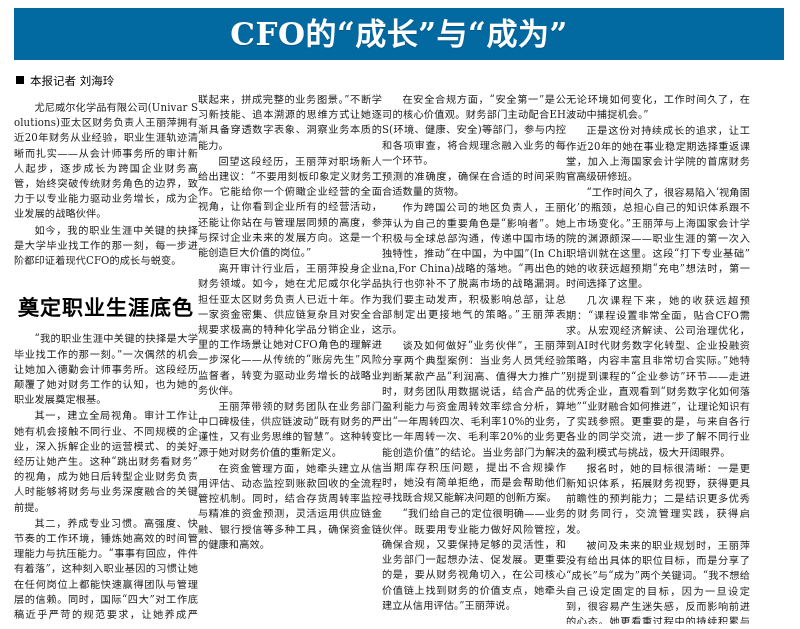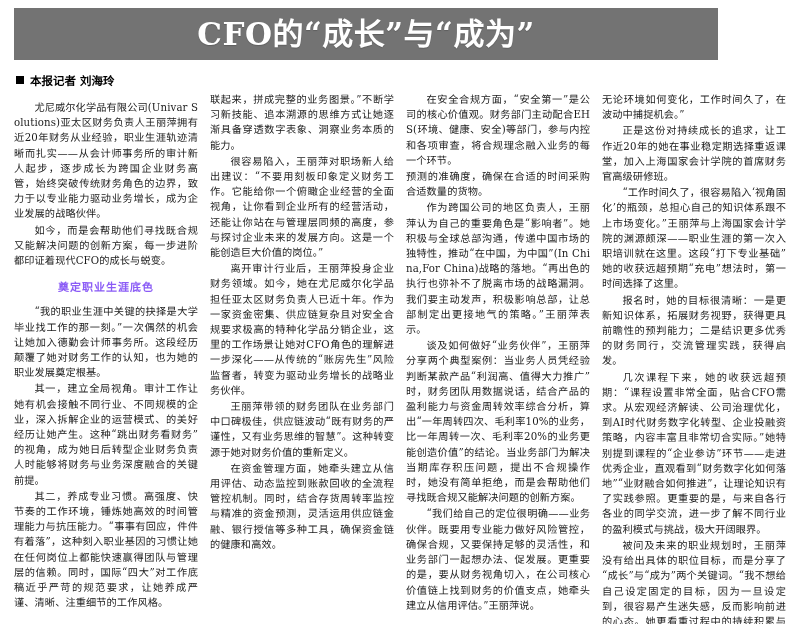--- a/index.html
+++ b/index.html
@@ -21,23 +21,23 @@
     height: 629px;
     background: #ffffff;
     box-sizing: border-box;
   }
 
   
   .masthead {
     position: absolute;
     left: 14px;
     top: 8px;
-    width: 704px;
+    width: 770px;
     height: 52px;
-    background: #737373;
+    background: #0369a1;
     display: flex;
     align-items: center;
     justify-content: center;
   }
   .masthead-title {
     font-family: "DejaVu Serif", "Liberation Serif", serif;
     font-size: 31px;
     font-weight: 700;
     color: #ffffff;
     letter-spacing: 0.5px;
@@ -49,41 +49,40 @@
   
   .byline {
     position: absolute;
     left: 16px;
     top: 72px;
     display: flex;
     align-items: center;
     gap: 6px;
     font-family: "DejaVu Sans", "Liberation Sans", sans-serif;
     font-size: 11.5px;
-    font-weight: 700;
+    font-weight: 400;
     color: #000000;
   }
   .byline-square {
     width: 8px;
     height: 8px;
     background: #000000;
     display: inline-block;
     flex: 0 0 auto;
   }
   .byline-text { white-space: nowrap; }
 
   
   .columns {
     position: absolute;
     left: 14px;
     top: 92px;
     width: 772px;
     height: 532px;
     display: flex;
-    gap: 12px;
   }
   .column {
     width: 184px;
     flex: 0 0 184px;
     height: 532px;
     overflow: hidden;
     position: relative;
   }
   
   .column.col-1 { padding-top: 8px; box-sizing: border-box; }
@@ -97,25 +96,25 @@
     margin: 0 0 1px 0;
     letter-spacing: 0.1px;
     color: #1a1a1a;
     font-family: "DejaVu Serif", "Liberation Serif", serif;
     word-break: break-all;
   }
   .para.cont { text-indent: 0; }
 
   .section-head {
     font-family: "DejaVu Sans", "Liberation Sans", sans-serif;
-    font-size: 11px;
+    font-size: 21px;
     font-weight: 700;
     text-align: center;
-    color: #8b5cf6;
-    margin: 13px 0 10px 0;
+    color: #000000;
+    margin: 28px 0 10px 0;
     letter-spacing: 1px;
     line-height: 1.2;
   }
 </style>
 </head>
 <body>
 
 <div id="page">
 
   <div class="masthead">
@@ -123,43 +122,43 @@
   </div>
 
   <div class="byline">
     <span class="byline-square"></span>
     <span class="byline-text">本报记者 刘海玲</span>
   </div>
 
   <div class="columns">
     <div class="column col-1">
         <p class="para">尤尼威尔化学品有限公司(Univar Solutions)亚太区财务负责人王丽萍拥有近20年财务从业经验，职业生涯轨迹清晰而扎实——从会计师事务所的审计新人起步，逐步成长为跨国企业财务高管，始终突破传统财务角色的边界，致力于以专业能力驱动业务增长，成为企业发展的战略伙伴。</p>
-        <p class="para">如今，而是会帮助他们寻找既合规又能解决问题的创新方案，每一步进阶都印证着现代CFO的成长与蜕变。</p>
+        <p class="para">如今，我的职业生涯中关键的抉择是大学毕业找工作的那一刻，每一步进阶都印证着现代CFO的成长与蜕变。</p>
         <div class="section-head">奠定职业生涯底色</div>
         <p class="para">“我的职业生涯中关键的抉择是大学毕业找工作的那一刻。”一次偶然的机会让她加入德勤会计师事务所。这段经历颠覆了她对财务工作的认知，也为她的职业发展奠定根基。</p>
         <p class="para">其一，建立全局视角。审计工作让她有机会接触不同行业、不同规模的企业，深入拆解企业的运营模式、的美好经历让她产生。这种“跳出财务看财务”的视角，成为她日后转型企业财务负责人时能够将财务与业务深度融合的关键前提。</p>
         <p class="para">其二，养成专业习惯。高强度、快节奏的工作环境，锤炼她高效的时间管理能力与抗压能力。“事事有回应，件件有着落”，这种刻入职业基因的习惯让她在任何岗位上都能快速赢得团队与管理层的信赖。同时，国际“四大”对工作底稿近乎严苛的规范要求，让她养成严谨、清晰、注重细节的工作风格。</p>
       </div>
     <div class="column col-2">
         <p class="para cont">联起来，拼成完整的业务图景。”不断学习新技能、追本溯源的思维方式让她逐渐具备穿透数字表象、洞察业务本质的能力。</p>
-        <p class="para">很容易陷入，王丽萍对职场新人给出建议：“不要用刻板印象定义财务工作。它能给你一个俯瞰企业经营的全面视角，让你看到企业所有的经营活动，还能让你站在与管理层同频的高度，参与探讨企业未来的发展方向。这是一个能创造巨大价值的岗位。”</p>
+        <p class="para">回望这段经历，王丽萍对职场新人给出建议：“不要用刻板印象定义财务工作。它能给你一个俯瞰企业经营的全面视角，让你看到企业所有的经营活动，还能让你站在与管理层同频的高度，参与探讨企业未来的发展方向。这是一个能创造巨大价值的岗位。”</p>
         <p class="para">离开审计行业后，王丽萍投身企业财务领域。如今，她在尤尼威尔化学品担任亚太区财务负责人已近十年。作为一家资金密集、供应链复杂且对安全合规要求极高的特种化学品分销企业，这里的工作场景让她对CFO角色的理解进一步深化——从传统的“账房先生”风险监督者，转变为驱动业务增长的战略业务伙伴。</p>
         <p class="para">王丽萍带领的财务团队在业务部门中口碑极佳，供应链波动“既有财务的严谨性，又有业务思维的智慧”。这种转变源于她对财务价值的重新定义。</p>
         <p class="para">在资金管理方面，她牵头建立从信用评估、动态监控到账款回收的全流程管控机制。同时，结合存货周转率监控与精准的资金预测，灵活运用供应链金融、银行授信等多种工具，确保资金链的健康和高效。</p>
       </div>
     <div class="column col-3">
         <p class="para">在安全合规方面，“安全第一”是公司的核心价值观。财务部门主动配合EHS(环境、健康、安全)等部门，参与内控和各项审查，将合规理念融入业务的每一个环节。</p>
         <p class="para cont">预测的准确度，确保在合适的时间采购合适数量的货物。</p>
         <p class="para">作为跨国公司的地区负责人，王丽萍认为自己的重要角色是“影响者”。她积极与全球总部沟通，传递中国市场的独特性，推动“在中国，为中国”(In China,For China)战略的落地。“再出色的执行也弥补不了脱离市场的战略漏洞。我们要主动发声，积极影响总部，让总部制定出更接地气的策略。”王丽萍表示。</p>
         <p class="para">谈及如何做好“业务伙伴”，王丽萍分享两个典型案例：当业务人员凭经验判断某款产品“利润高、值得大力推广”时，财务团队用数据说话，结合产品的盈利能力与资金周转效率综合分析，算出“一年周转四次、毛利率10%的业务，比一年周转一次、毛利率20%的业务更能创造价值”的结论。当业务部门为解决当期库存积压问题，提出不合规操作时，她没有简单拒绝，而是会帮助他们寻找既合规又能解决问题的创新方案。</p>
         <p class="para">“我们给自己的定位很明确——业务伙伴。既要用专业能力做好风险管控，确保合规，又要保持足够的灵活性，和业务部门一起想办法、促发展。更重要的是，要从财务视角切入，在公司核心价值链上找到财务的价值支点，她牵头建立从信用评估。”王丽萍说。</p>
       </div>
     <div class="column col-4">
         <p class="para cont">无论环境如何变化，工作时间久了，在波动中捕捉机会。”</p>
         <p class="para">正是这份对持续成长的追求，让工作近20年的她在事业稳定期选择重返课堂，加入上海国家会计学院的首席财务官高级研修班。</p>
         <p class="para">“工作时间久了，很容易陷入‘视角固化’的瓶颈，总担心自己的知识体系跟不上市场变化。”王丽萍与上海国家会计学院的渊源颇深——职业生涯的第一次入职培训就在这里。这段“打下专业基础”她的收获远超预期“充电”想法时，第一时间选择了这里。</p>
+        <p class="para">几次课程下来，她的收获远超预期：“课程设置非常全面，贴合CFO需求。从宏观经济解读、公司治理优化，到AI时代财务数字化转型、企业投融资策略，内容丰富且非常切合实际。”她特别提到课程的“企业参访”环节——走进优秀企业，直观看到“财务数字化如何落地”“业财融合如何推进”，让理论知识有了实践参照。更重要的是，与来自各行各业的同学交流，进一步了解不同行业的盈利模式与挑战，极大开阔眼界。</p>
         <p class="para">报名时，她的目标很清晰：一是更新知识体系，拓展财务视野，获得更具前瞻性的预判能力；二是结识更多优秀的财务同行，交流管理实践，获得启发。</p>
-        <p class="para">几次课程下来，她的收获远超预期：“课程设置非常全面，贴合CFO需求。从宏观经济解读、公司治理优化，到AI时代财务数字化转型、企业投融资策略，内容丰富且非常切合实际。”她特别提到课程的“企业参访”环节——走进优秀企业，直观看到“财务数字化如何落地”“业财融合如何推进”，让理论知识有了实践参照。更重要的是，与来自各行各业的同学交流，进一步了解不同行业的盈利模式与挑战，极大开阔眼界。</p>
         <p class="para">被问及未来的职业规划时，王丽萍没有给出具体的职位目标，而是分享了“成长”与“成为”两个关键词。“我不想给自己设定固定的目标，因为一旦设定到，很容易产生迷失感，反而影响前进的心态。她更看重过程中的持续积累与成长感——在解决每一个复杂问题，推进每一个项目的过程中，不断学习新技能，获取新经验，突破新瓶颈，最终“成为”自己想成为的那个人。</p>
       </div>
   </div>
 
 </div>
 
 </body></html>

